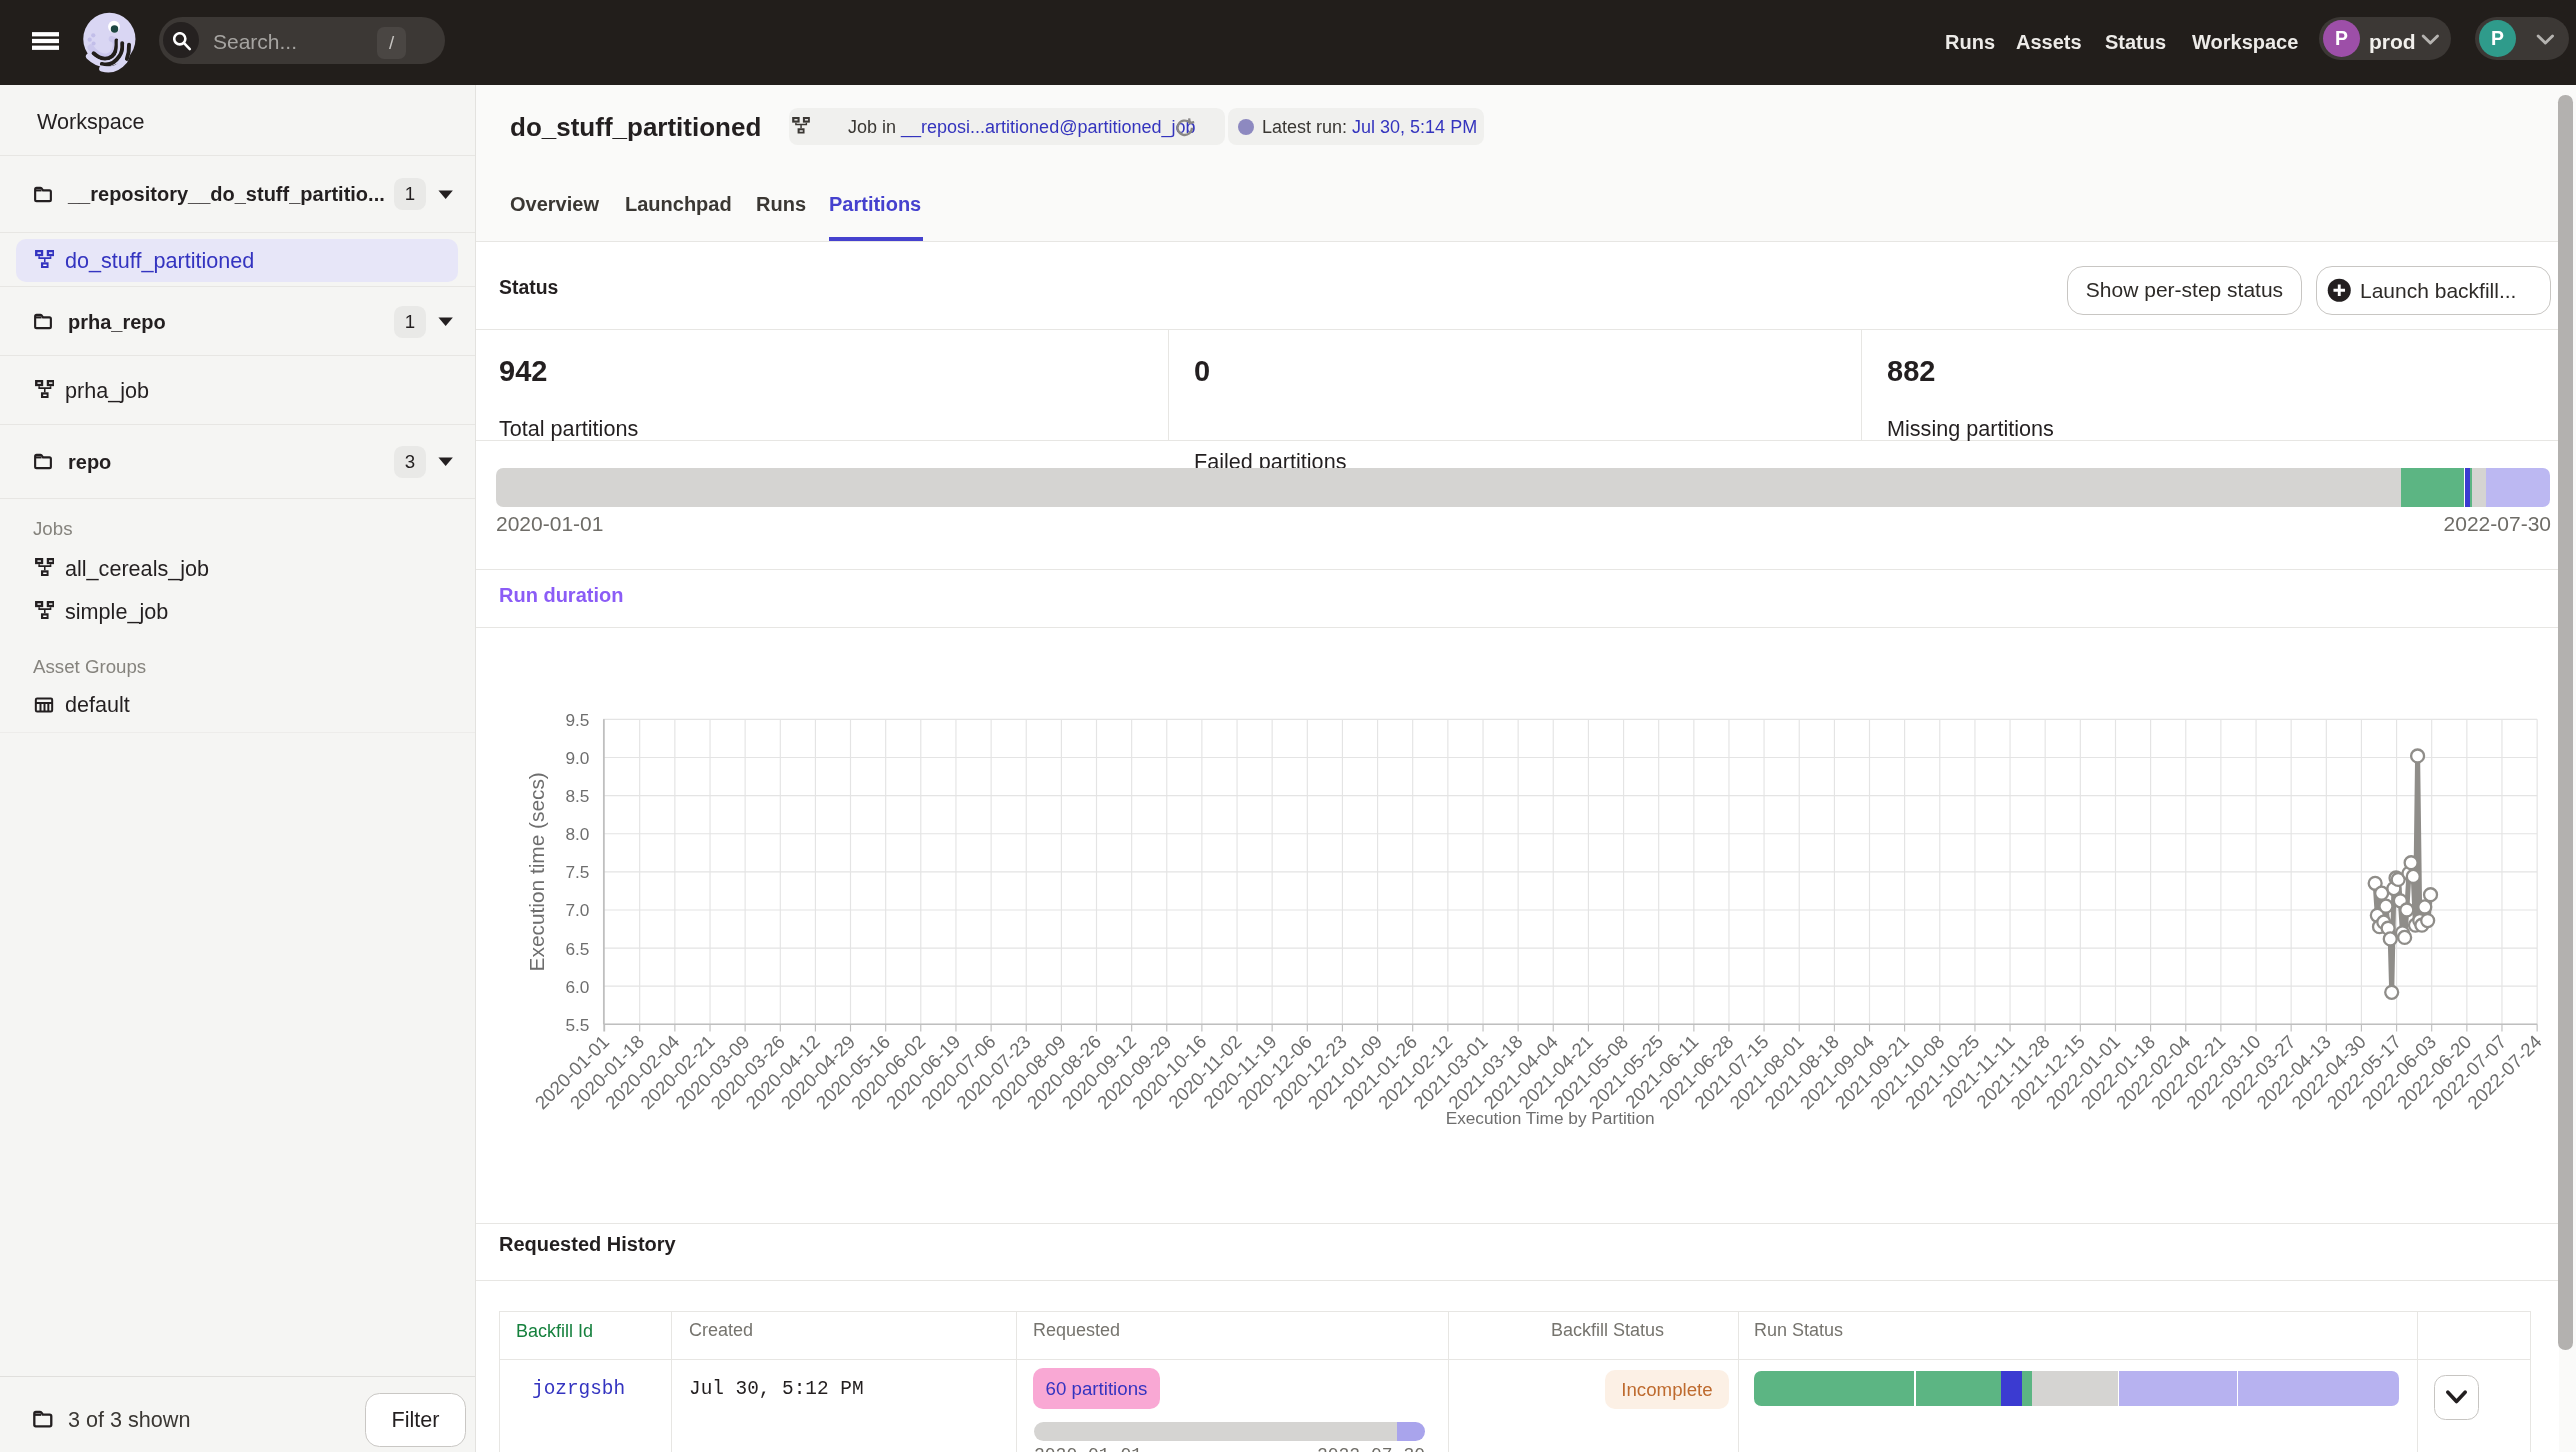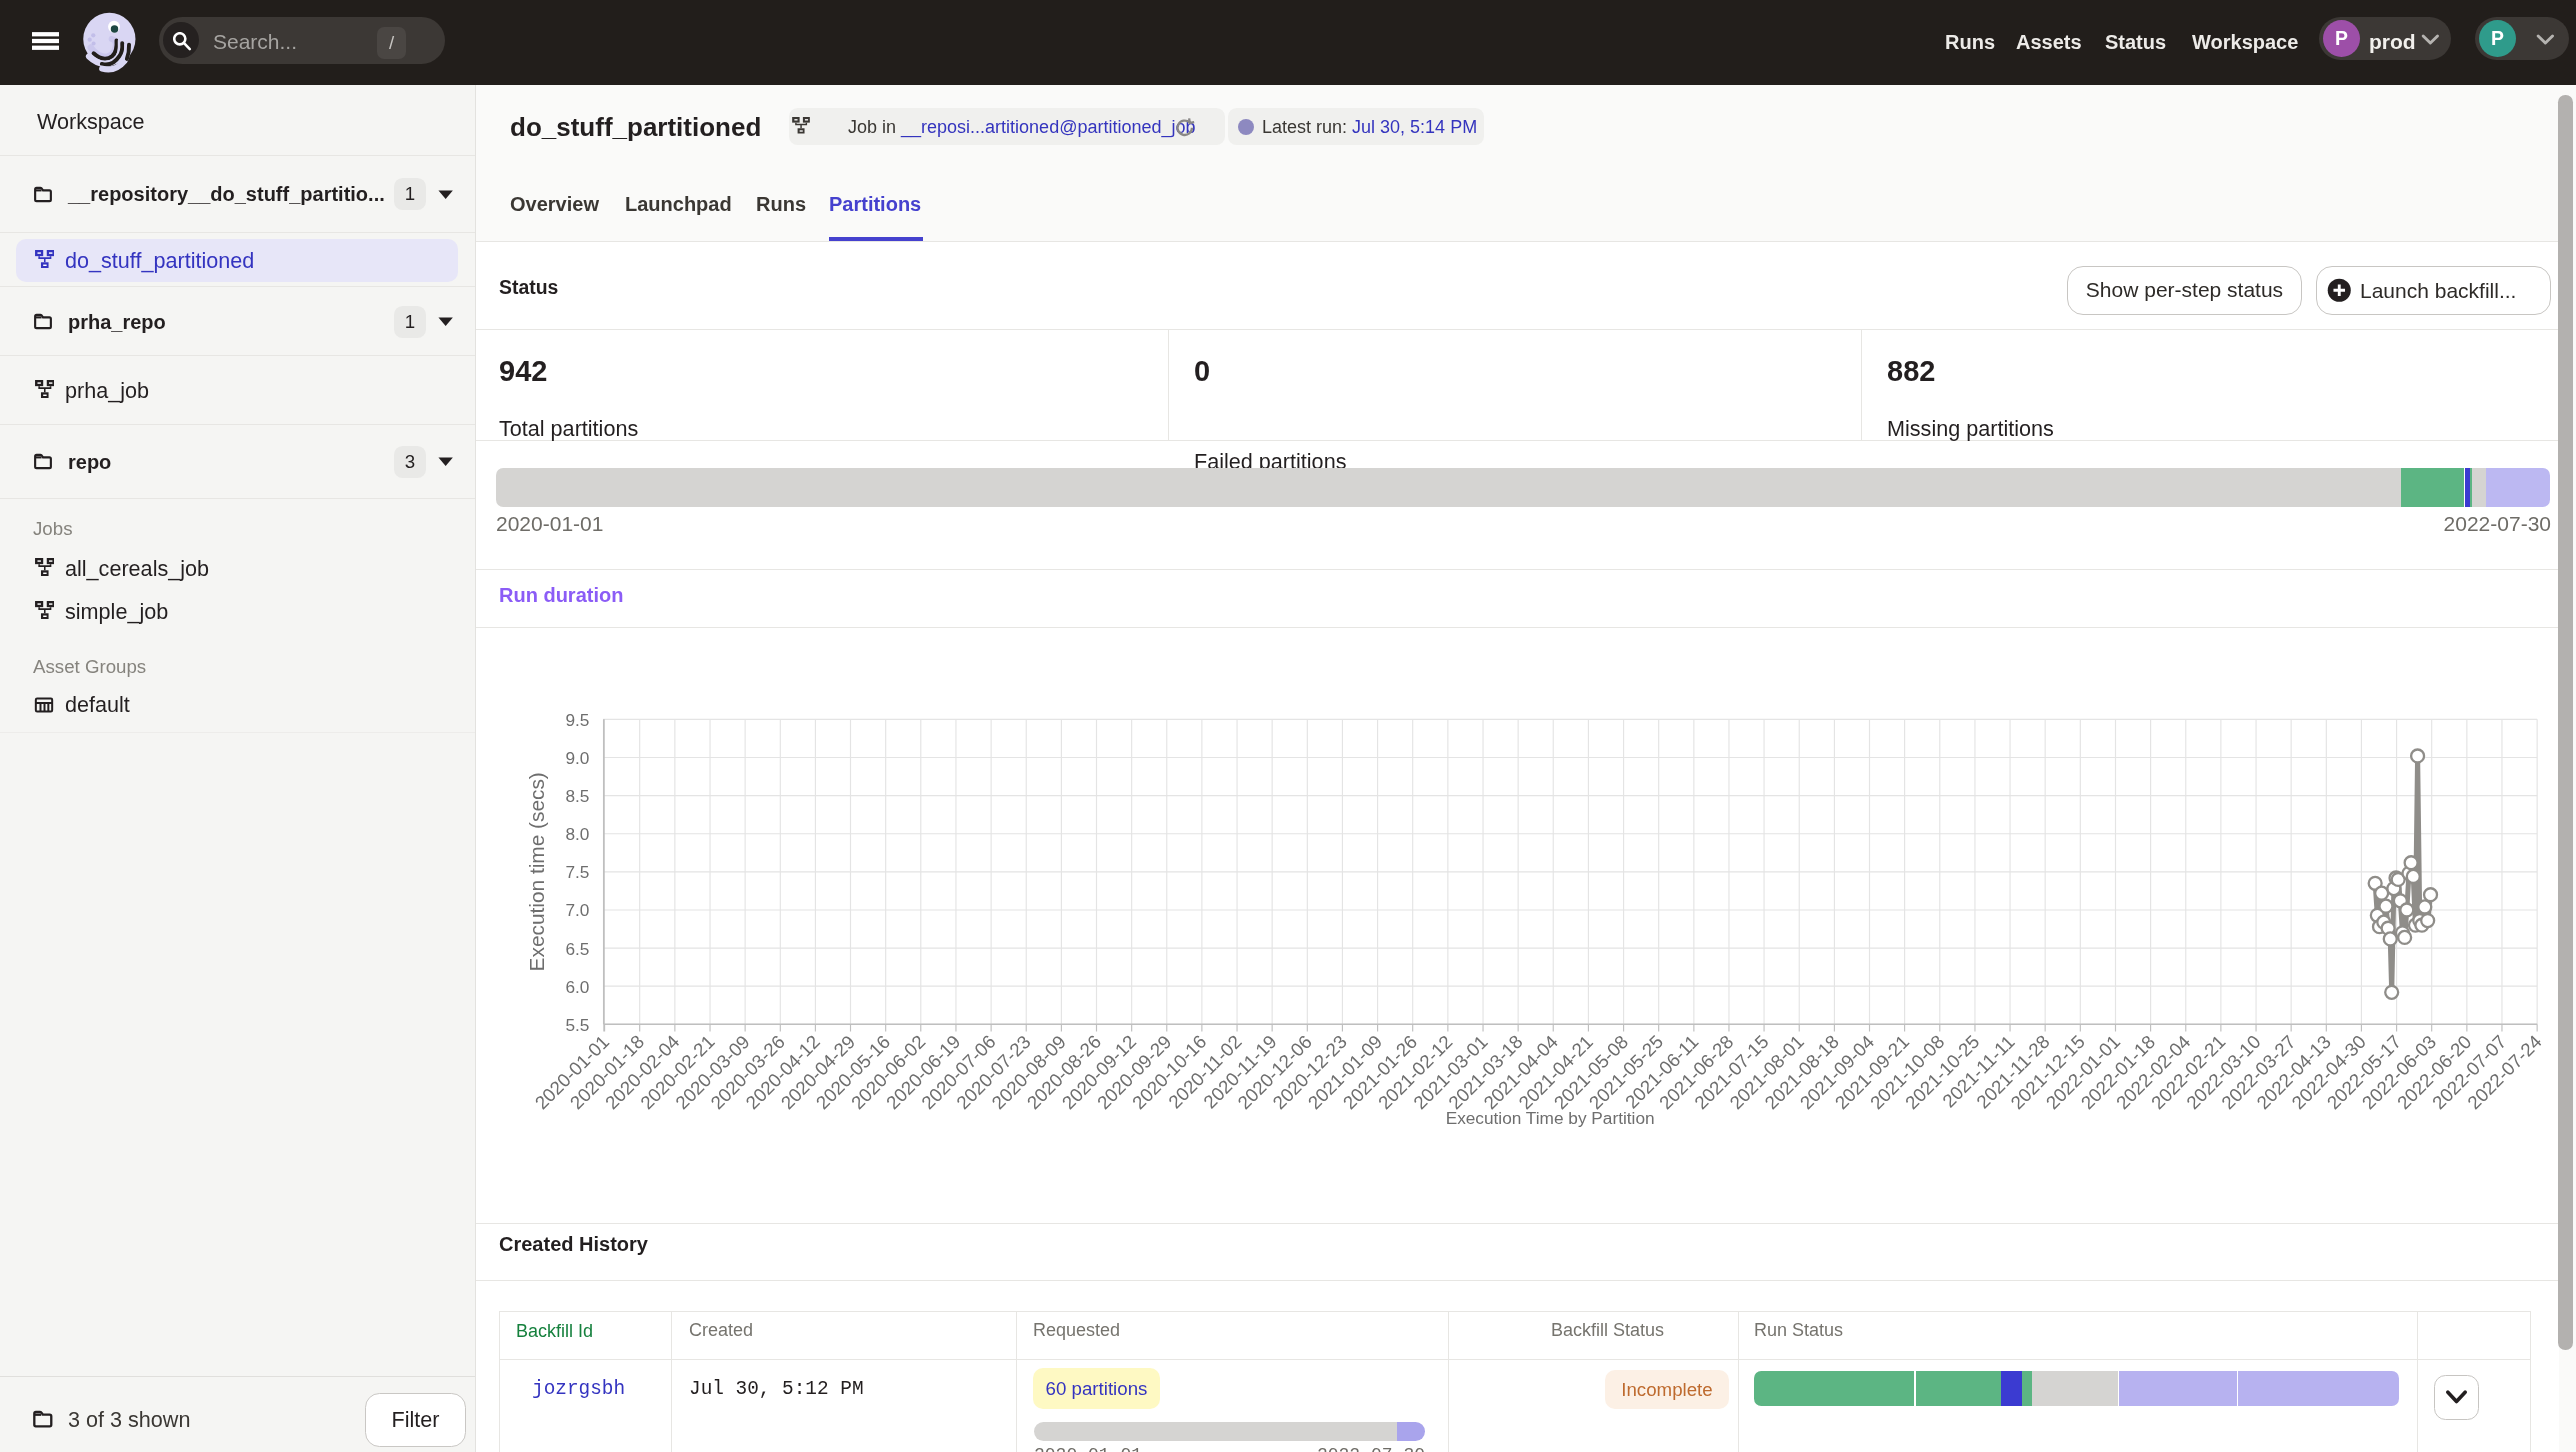--- a/index.html
+++ b/index.html
@@ -352,39 +352,39 @@
     <circle cx="2697" cy="413.2" r="9" fill="#FFFFFF" stroke="#8F8D89" stroke-width="3.2"></circle>
     <circle cx="2700" cy="177.9" r="9" fill="#FFFFFF" stroke="#8F8D89" stroke-width="3.2"></circle>
     <circle cx="2703" cy="406.8" r="9" fill="#FFFFFF" stroke="#8F8D89" stroke-width="3.2"></circle>
     <circle cx="2706" cy="413.2" r="9" fill="#FFFFFF" stroke="#8F8D89" stroke-width="3.2"></circle>
     <circle cx="2710" cy="387.8" r="9" fill="#FFFFFF" stroke="#8F8D89" stroke-width="3.2"></circle>
     <circle cx="2714" cy="406.8" r="9" fill="#FFFFFF" stroke="#8F8D89" stroke-width="3.2"></circle>
     <circle cx="2718" cy="370.8" r="9" fill="#FFFFFF" stroke="#8F8D89" stroke-width="3.2"></circle>
 </svg>
 
 <div class="abs" style="left:476px;top:1223px;width:2100px;height:1.4px;background:#E7E6E3;"></div>
-<div class="abs" style="left:499px;top:1233px;font-size:20px;font-weight:700;color:#231F20;">Created History</div>
+<div class="abs" style="left:499px;top:1233px;font-size:20px;font-weight:700;color:#231F20;">Requested History</div>
 <div class="abs" style="left:476px;top:1280px;width:2100px;height:1.4px;background:#E7E6E3;"></div>
 
 <div class="abs" style="left:499px;top:1311px;width:2032px;height:141px;border:1.4px solid #E7E6E3;border-bottom:none;"></div>
 <div class="abs" style="left:499px;top:1359px;width:2032px;height:1.4px;background:#E7E6E3;"></div>
 <div class="abs" style="left:671px;top:1311px;width:1.4px;height:141px;background:#E7E6E3;"></div>
 <div class="abs" style="left:1016px;top:1311px;width:1.4px;height:141px;background:#E7E6E3;"></div>
 <div class="abs" style="left:1448px;top:1311px;width:1.4px;height:141px;background:#E7E6E3;"></div>
 <div class="abs" style="left:1738px;top:1311px;width:1.4px;height:141px;background:#E7E6E3;"></div>
 <div class="abs" style="left:2417px;top:1311px;width:1.4px;height:141px;background:#E7E6E3;"></div>
 <div class="abs" style="left:516px;top:1321px;font-size:18px;color:#15803d;">Backfill Id</div>
 <div class="abs" style="left:689px;top:1320px;font-size:18px;color:#76746E;">Created</div>
 <div class="abs" style="left:1033px;top:1320px;font-size:18px;color:#76746E;">Requested</div>
 <div class="abs" style="left:1551px;top:1320px;width:168px;text-align:left;font-size:18px;color:#76746E;">Backfill Status</div>
 <div class="abs" style="left:1754px;top:1320px;font-size:18px;color:#76746E;">Run Status</div>
 
 <div class="abs mono" style="left:532px;top:1378px;font-size:19.4px;color:#3434C0;">jozrgsbh</div>
 <div class="abs mono" style="left:689px;top:1378px;font-size:19.4px;color:#231F20;">Jul 30, 5:12 PM</div>
-<div class="abs" style="left:1033px;top:1368px;width:127px;height:41px;background:#fef9c3;border-radius:10px;font-size:18.7px;color:#3434C0;text-align:center;line-height:41px;">60 partitions</div>
+<div class="abs" style="left:1033px;top:1368px;width:127px;height:41px;background:#f9a8d4;border-radius:10px;font-size:18.7px;color:#3434C0;text-align:center;line-height:41px;">60 partitions</div>
 <div class="abs" style="left:1034px;top:1422px;width:391px;height:18.7px;border-radius:9.4px;overflow:hidden;">
   <div class="abs" style="left:0;top:0;width:363px;height:18.7px;background:#D5D4D2;"></div>
   <div class="abs" style="left:363px;top:0;width:28px;height:18.7px;background:#A9A4EC;"></div>
 </div>
 <div class="abs mono" style="left:1034px;top:1445px;font-size:18px;color:#6E6C66;">2020-01-01</div>
 <div class="abs mono" style="left:1295px;top:1445px;width:130px;text-align:right;font-size:18px;color:#6E6C66;">2022-07-30</div>
 <div class="abs" style="left:1605px;top:1370px;width:124px;height:39px;background:#FCF0E5;border-radius:10px;font-size:18.7px;color:#BE6A2E;text-align:center;line-height:39px;">Incomplete</div>
 
 <div class="abs" style="left:1754px;top:1371px;width:645px;height:35px;border-radius:7.2px;overflow:hidden;background:#fff;">
   <div class="abs" style="left:0;top:0;width:160px;height:35px;background:#5CB583;"></div>

